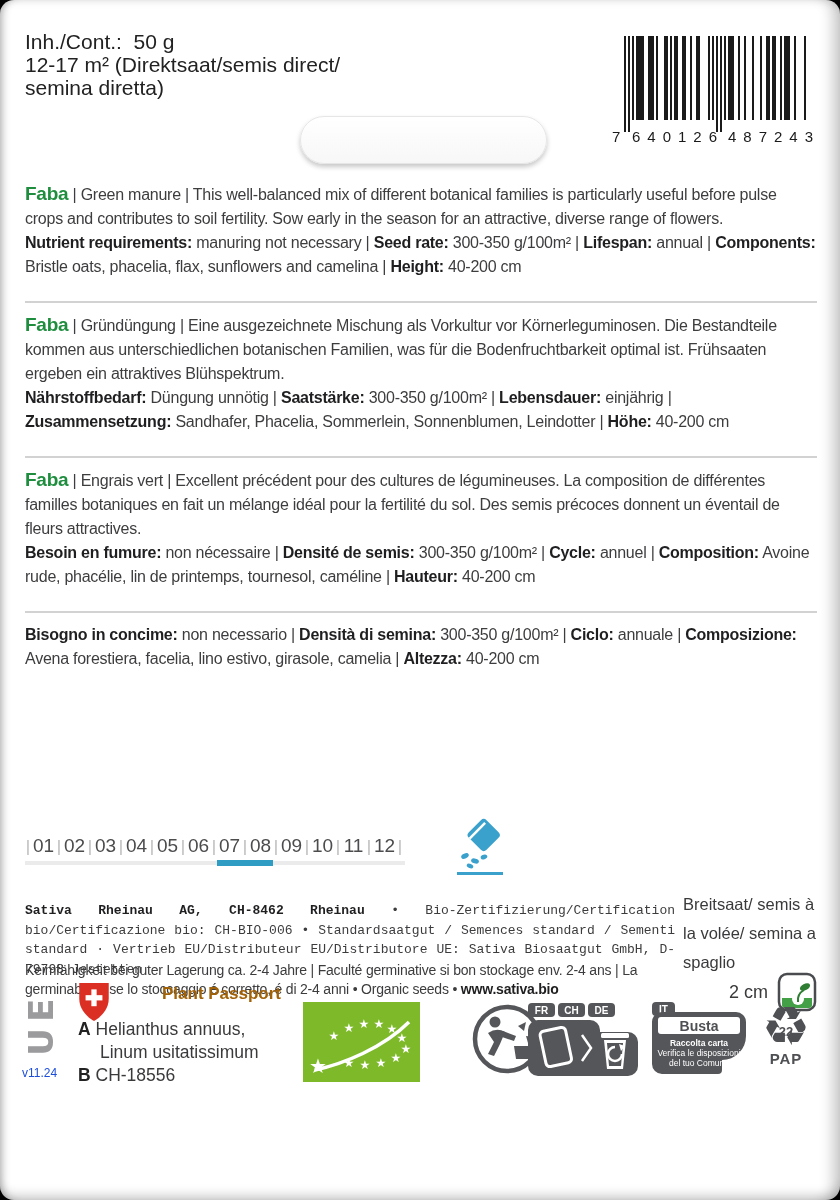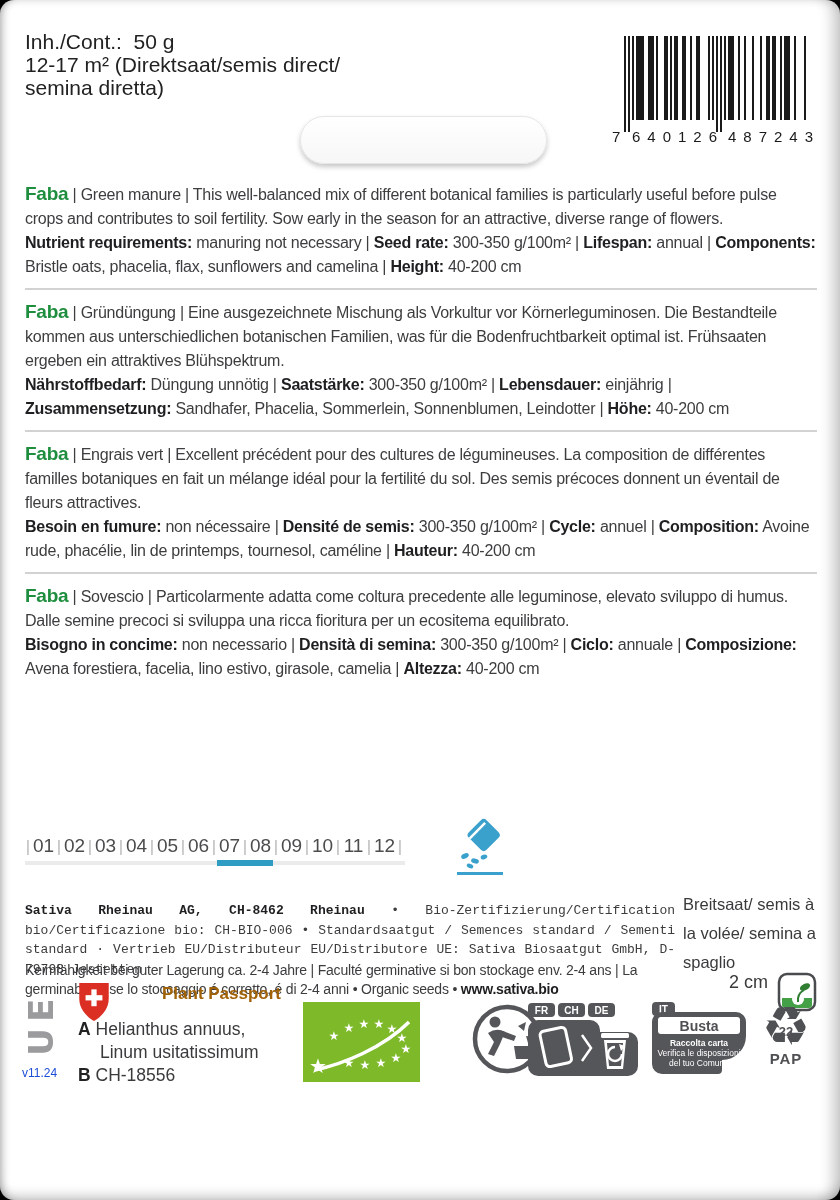--- a/index.html
+++ b/index.html
@@ -20,21 +20,21 @@
   #barcode svg{display:block;}
 
   
   #pill{left:300px;top:116px;width:245px;height:46px;border-radius:24px;
     background:linear-gradient(#ffffff,#f7f7f7);
     border:1px solid #e6e6e6;
     box-shadow:0 3px 5px rgba(0,0,0,.22), inset 0 1px 0 #fff;}
 
   
   #sections{left:25px;top:182px;width:792px;}
-  .lang-section{border-bottom:2px solid #d2d2d2;padding-bottom:9px;margin-bottom:10px;}
+  .lang-section{border-bottom:2px solid #d2d2d2;padding-bottom:22px;margin-bottom:10px;}
   .lang-section:last-child{border-bottom:none;}
   .lang-section p{margin:0;font-size:16px;line-height:24px;letter-spacing:-0.25px;color:#3d3d3f;}
   .faba{color:var(--faba-green);font-weight:bold;font-size:19px;}
   .specs b{color:#1f1f21;font-weight:bold;}
 
   
   #calendar{left:25px;top:835px;width:380px;font-size:19px;color:#4c4c4e;}
   #months{display:flex;align-items:baseline;position:relative;}
   .m-sep{color:#b9b9bb;font-size:17px;width:6px;text-align:center;flex:none;}
   .m-cell{width:25px;text-align:center;flex:none;}
@@ -48,21 +48,21 @@
   #legal-registry{left:25px;top:888px;width:650px;font-family:"Liberation Mono",monospace;
     font-size:13px;line-height:19.5px;color:#3c3c3e;text-align:justify;}
   #legal-registry b{color:#1f1f21;}
   #legal-germ{left:25px;top:947px;width:652px;font-size:14px;letter-spacing:-0.2px;
     line-height:19px;color:#3c3c3e;}
   #legal-germ b{color:#1f1f21;}
 
   
   #method{left:683px;top:890px;width:134px;font-size:16.5px;line-height:29px;color:#3a3a3c;}
   #depth-row{left:660px;top:972px;width:157px;display:flex;justify-content:flex-end;
-    align-items:flex-start;gap:9px;font-size:18px;color:#3a3a3c;}
+    align-items:center;gap:9px;font-size:18px;color:#3a3a3c;}
 
   
   #eu-mark{left:18px;top:994px;width:56px;color:#9b9b9d;font-weight:bold;}
   #eu-mark .rl{display:block;width:46px;height:32px;font-size:34px;line-height:32px;
     text-align:center;transform:rotate(-90deg);font-family:"DejaVu Sans",sans-serif;}
   #version{left:22px;top:1066px;font-size:12px;color:#1d4ed8;}
   #swiss{left:78px;top:982px;width:32px;height:40px;}
   #pp-title{left:162px;top:984px;font-size:17px;font-weight:bold;color:#a16207;}
   #pp-lines{left:78px;top:1018px;font-size:17.5px;line-height:23px;color:#3a3a3c;}
   #pp-lines b{color:#222;}
@@ -153,21 +153,20 @@
       <p><span class="faba">Faba</span><span class="intro-text"> | Gründüngung | Eine ausgezeichnete Mischung als Vorkultur vor Körnerleguminosen. Die Bestandteile kommen aus unterschiedlichen botanischen Familien, was für die Bodenfruchtbarkeit optimal ist. Frühsaaten ergeben ein attraktives Blühspektrum.</span></p>
       <p class="specs"><b>Nährstoffbedarf:</b> Düngung unnötig | <b>Saatstärke:</b> 300-350 g/100m² | <b>Lebensdauer:</b> einjährig | <b>Zusammensetzung:</b> Sandhafer, Phacelia, Sommerlein, Sonnenblumen, Leindotter | <b>Höhe:</b> 40-200 cm</p>
     </section>
 
     <section class="lang-section">
       <p><span class="faba">Faba</span><span class="intro-text"> | Engrais vert | Excellent précédent pour des cultures de légumineuses. La composition de différentes familles botaniques en fait un mélange idéal pour la fertilité du sol. Des semis précoces donnent un éventail de fleurs attractives.</span></p>
       <p class="specs"><b>Besoin en fumure:</b> non nécessaire | <b>Densité de semis:</b> 300-350 g/100m² | <b>Cycle:</b> annuel | <b>Composition:</b> Avoine rude, phacélie, lin de printemps, tournesol, caméline | <b>Hauteur:</b> 40-200 cm</p>
     </section>
 
     <section class="lang-section">
-      <p><span class="faba">Faba</span><span class="intro-text"> | Sovescio | Particolarmente adatta come coltura precedente alle leguminose, elevato sviluppo di humus. Dalle semine precoci si sviluppa una ricca fioritura per un ecositema equilibrato.</span></p>
       <p class="specs"><b>Bisogno in concime:</b> non necessario | <b>Densità di semina:</b> 300-350 g/100m² | <b>Ciclo:</b> annuale | <b>Composizione:</b> Avena forestiera, facelia, lino estivo, girasole, camelia | <b>Altezza:</b> 40-200 cm</p>
     </section>
   </div>
 
   <div class="abs" id="calendar">
     <div id="months">
       <div id="cal-track"></div>
       <div id="cal-blue" style="left: 192px; width: 56px;"></div>
     <span class="m-sep">|</span>
         <span class="m-cell">01</span>

